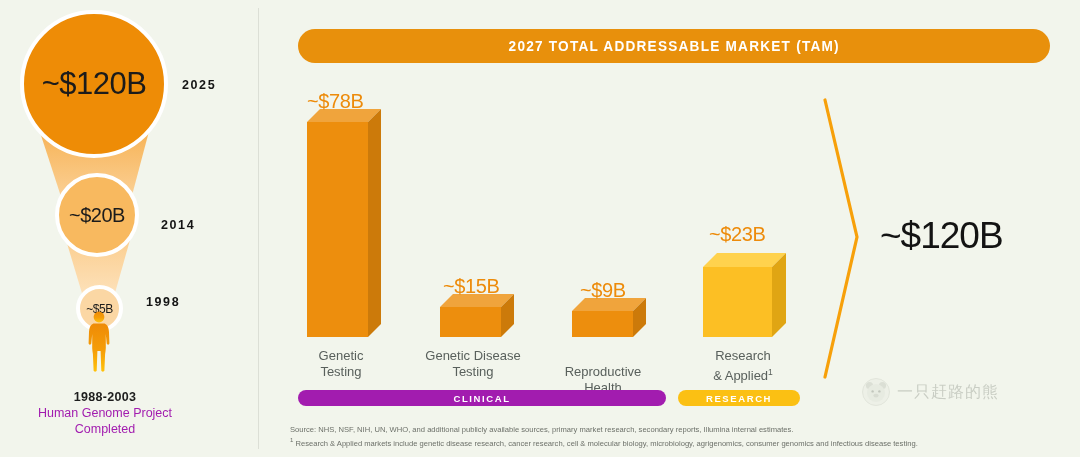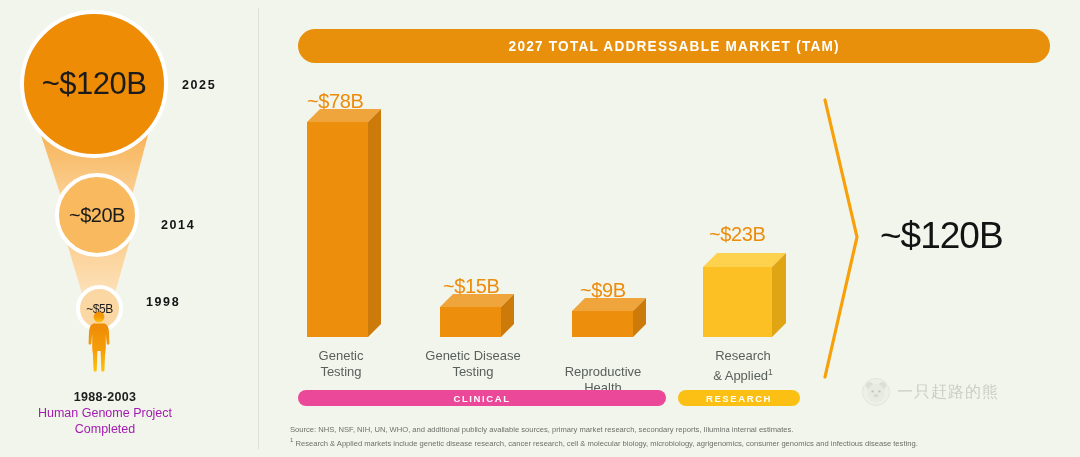--- a/index.html
+++ b/index.html
@@ -75,21 +75,21 @@
   }
   .cat-label sup{font-size:8.5px;}
 
   .seg-pill{
     position:absolute;height:16px;border-radius:8px;
     display:flex;align-items:center;justify-content:center;
   }
   .seg-pill span{
     color:#fff;font-size:9.5px;font-weight:bold;letter-spacing:1.6px;
   }
-  .seg-clinical{left:298px;top:390px;width:368px;background:#ec4899;}
+  .seg-clinical{left:298px;top:390px;width:368px;background:#a21caf;}
   .seg-research{left:678px;top:390px;width:122px;background:#FBC013;}
 
   
   .total-value{
     position:absolute;left:880px;top:215px;
     font-size:37px;color:#131313;letter-spacing:-1px;white-space:nowrap;
   }
   .brace{position:absolute;left:812px;top:95px;}
 
   

